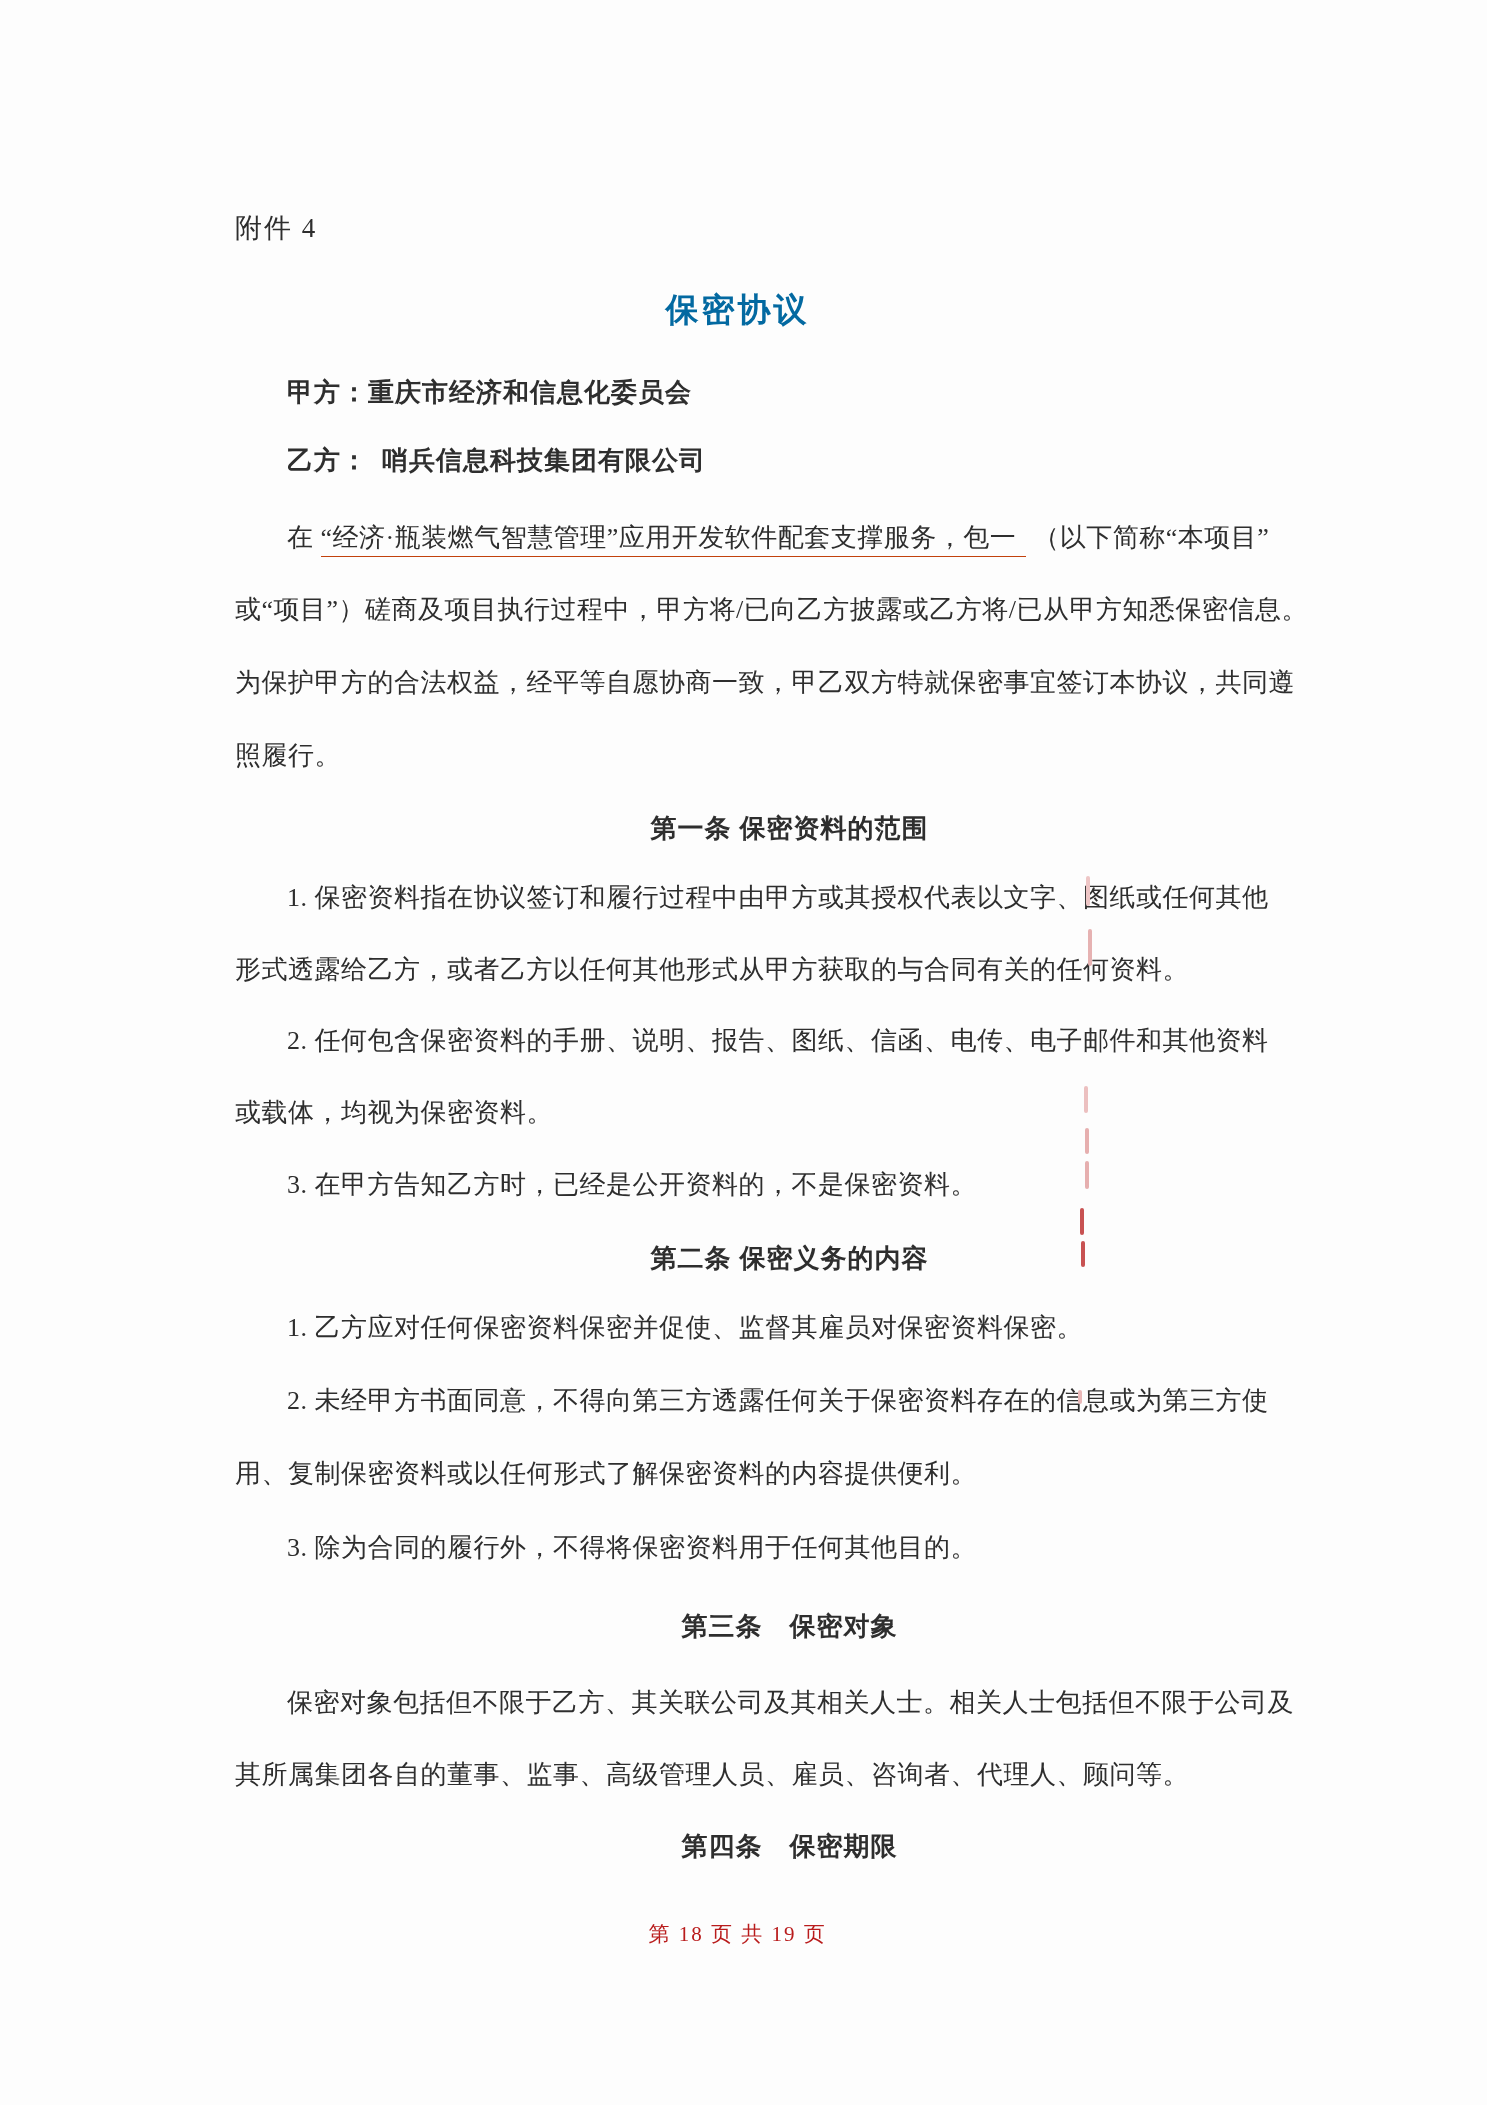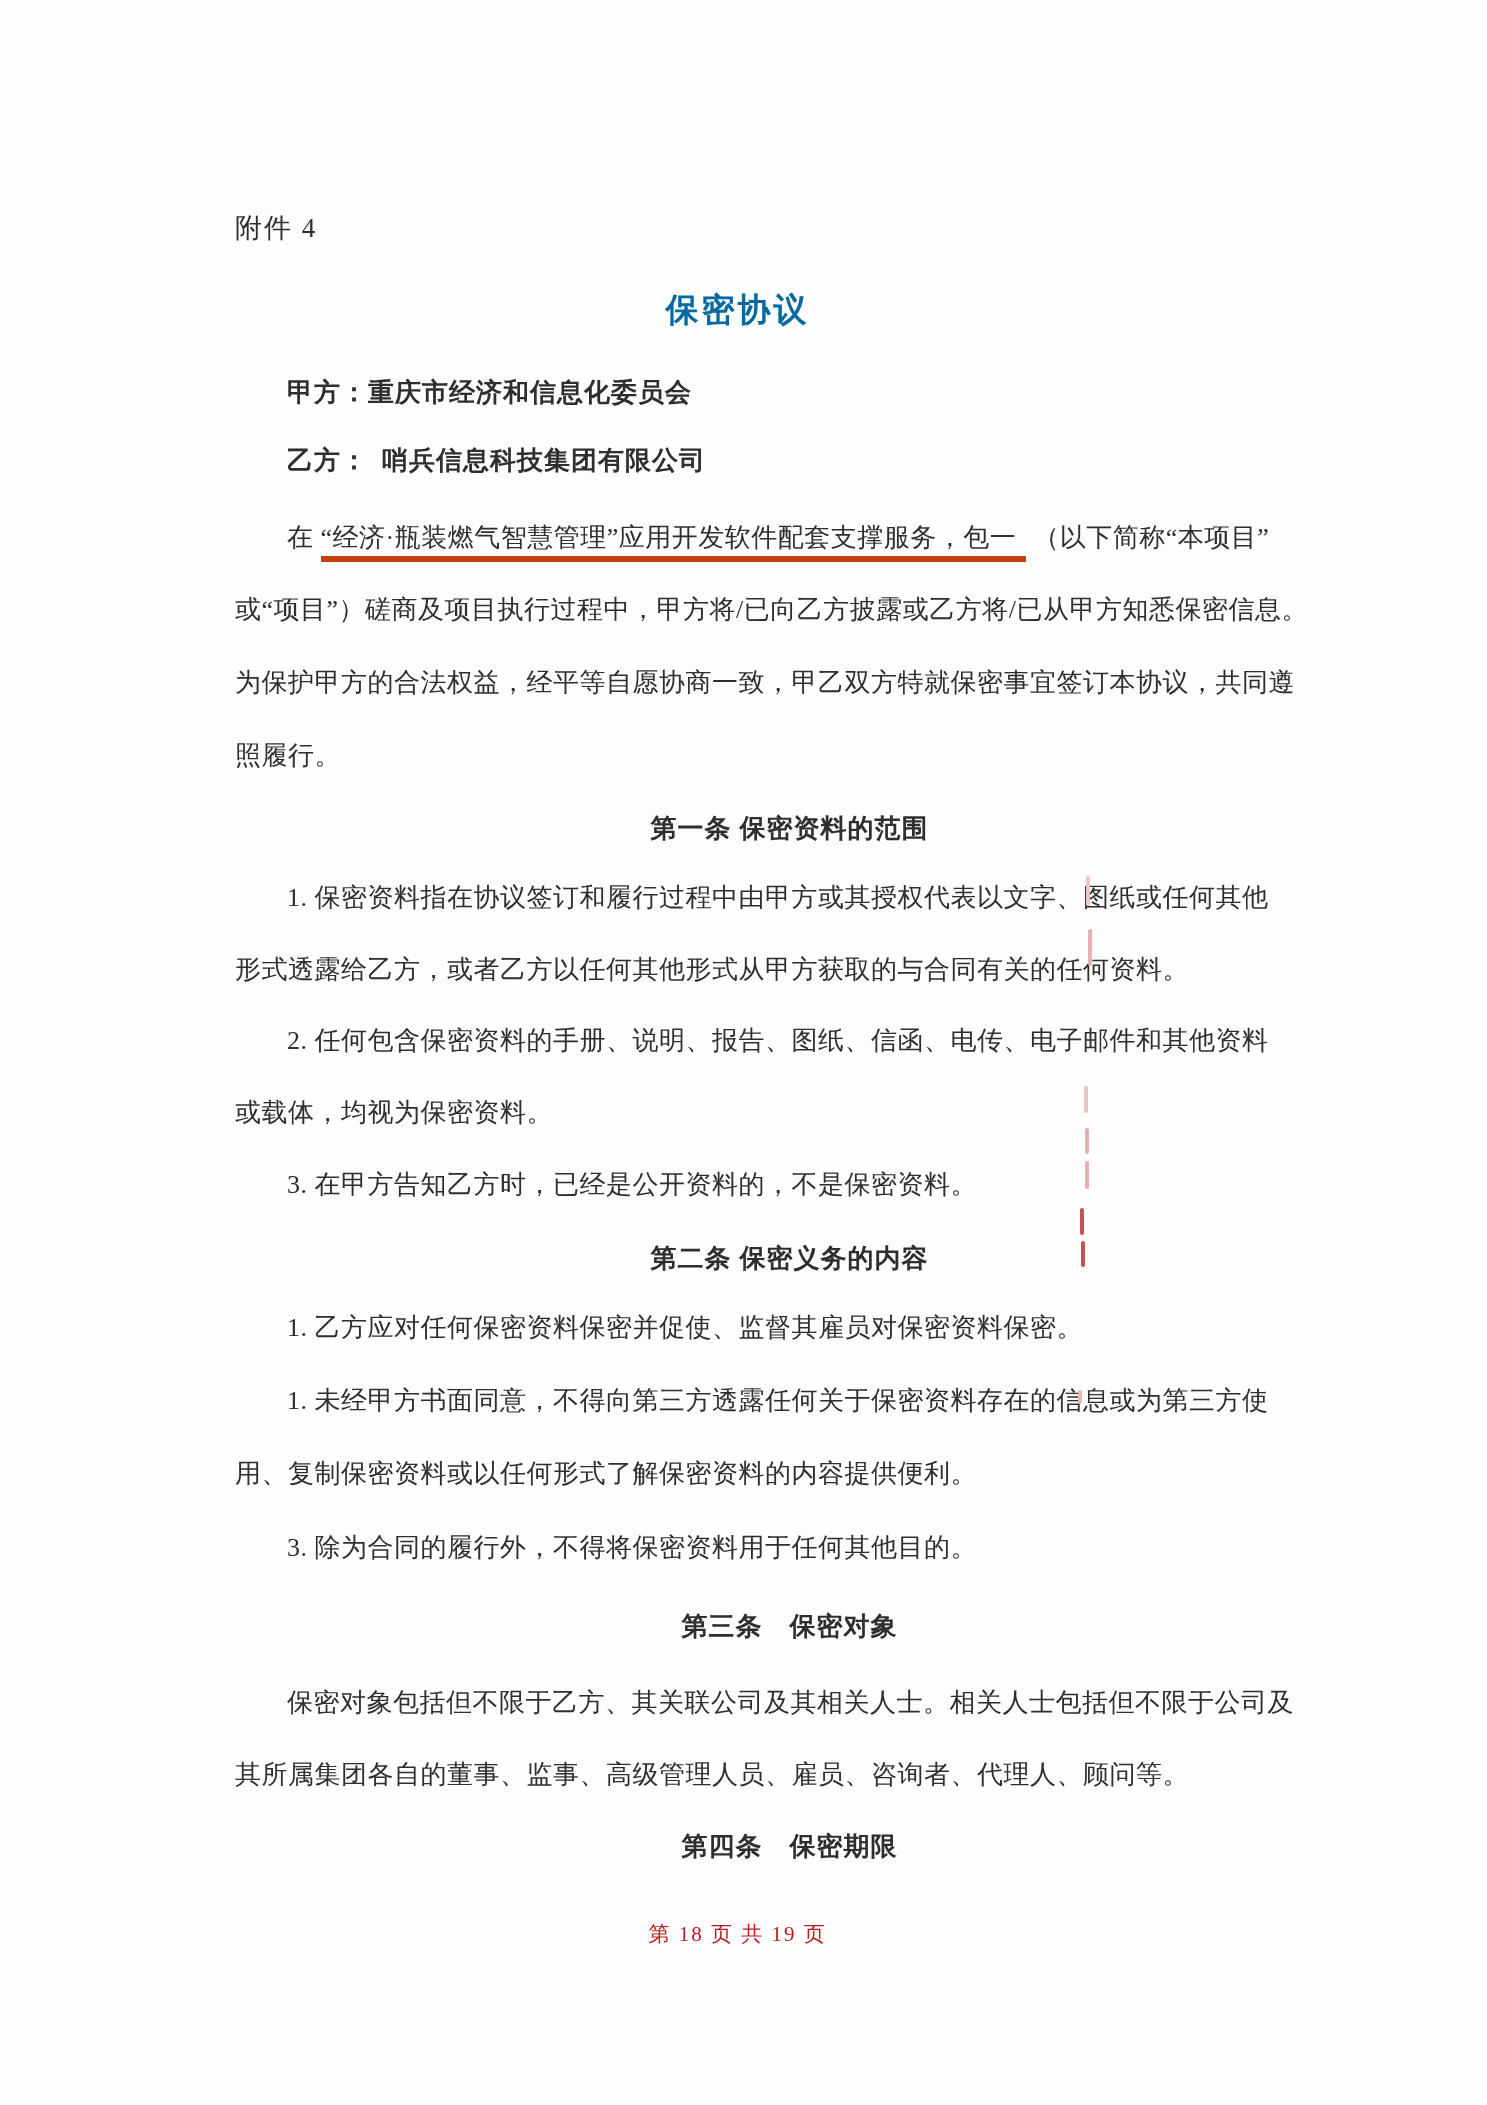--- a/index.html
+++ b/index.html
@@ -37,21 +37,21 @@
     letter-spacing:3px;
     color:#0369a1;
   }
   .party{
     font-weight:bold;
     font-family:"Liberation Sans","DejaVu Sans",sans-serif;
     letter-spacing:1px;
   }
   .party .party-gap{display:inline-block;width:14px;}
   .u-seg{
-    border-bottom:6px solid #c2410c;
+    border-bottom:1px solid #c2410c;
     padding-bottom:4px;
     padding-right:10px;
   }
   .footer{
     text-align:center;
     font-size:21px;
     letter-spacing:2px;
     color:#b91c1c;
   }
   .red-mark{
@@ -98,21 +98,21 @@
   <div class="line indent" style="top:1023px">2. 任何包含保密资料的手册、说明、报告、图纸、信函、电传、电子邮件和其他资料</div>
 
   <div class="line" style="top:1095px">或载体，均视为保密资料。</div>
 
   <div class="line indent" style="top:1167px">3. 在甲方告知乙方时，已经是公开资料的，不是保密资料。</div>
 
   <div class="line heading indent" style="top:1240px">第二条 保密义务的内容</div>
 
   <div class="line indent" style="top:1310px">1. 乙方应对任何保密资料保密并促使、监督其雇员对保密资料保密。</div>
 
-  <div class="line indent" style="top:1383px">1. 未经甲方书面同意，不得向第三方透露任何关于保密资料存在的信息或为第三方使</div>
+  <div class="line indent" style="top:1383px">2. 未经甲方书面同意，不得向第三方透露任何关于保密资料存在的信息或为第三方使</div>
 
   <div class="line" style="top:1456px">用、复制保密资料或以任何形式了解保密资料的内容提供便利。</div>
 
   <div class="line indent" style="top:1530px">3. 除为合同的履行外，不得将保密资料用于任何其他目的。</div>
 
   <div class="line heading indent" style="top:1608px">第三条　保密对象</div>
 
   <div class="line indent" style="top:1685px">保密对象包括但不限于乙方、其关联公司及其相关人士。相关人士包括但不限于公司及</div>
 
   <div class="line" style="top:1757px">其所属集团各自的董事、监事、高级管理人员、雇员、咨询者、代理人、顾问等。</div>

